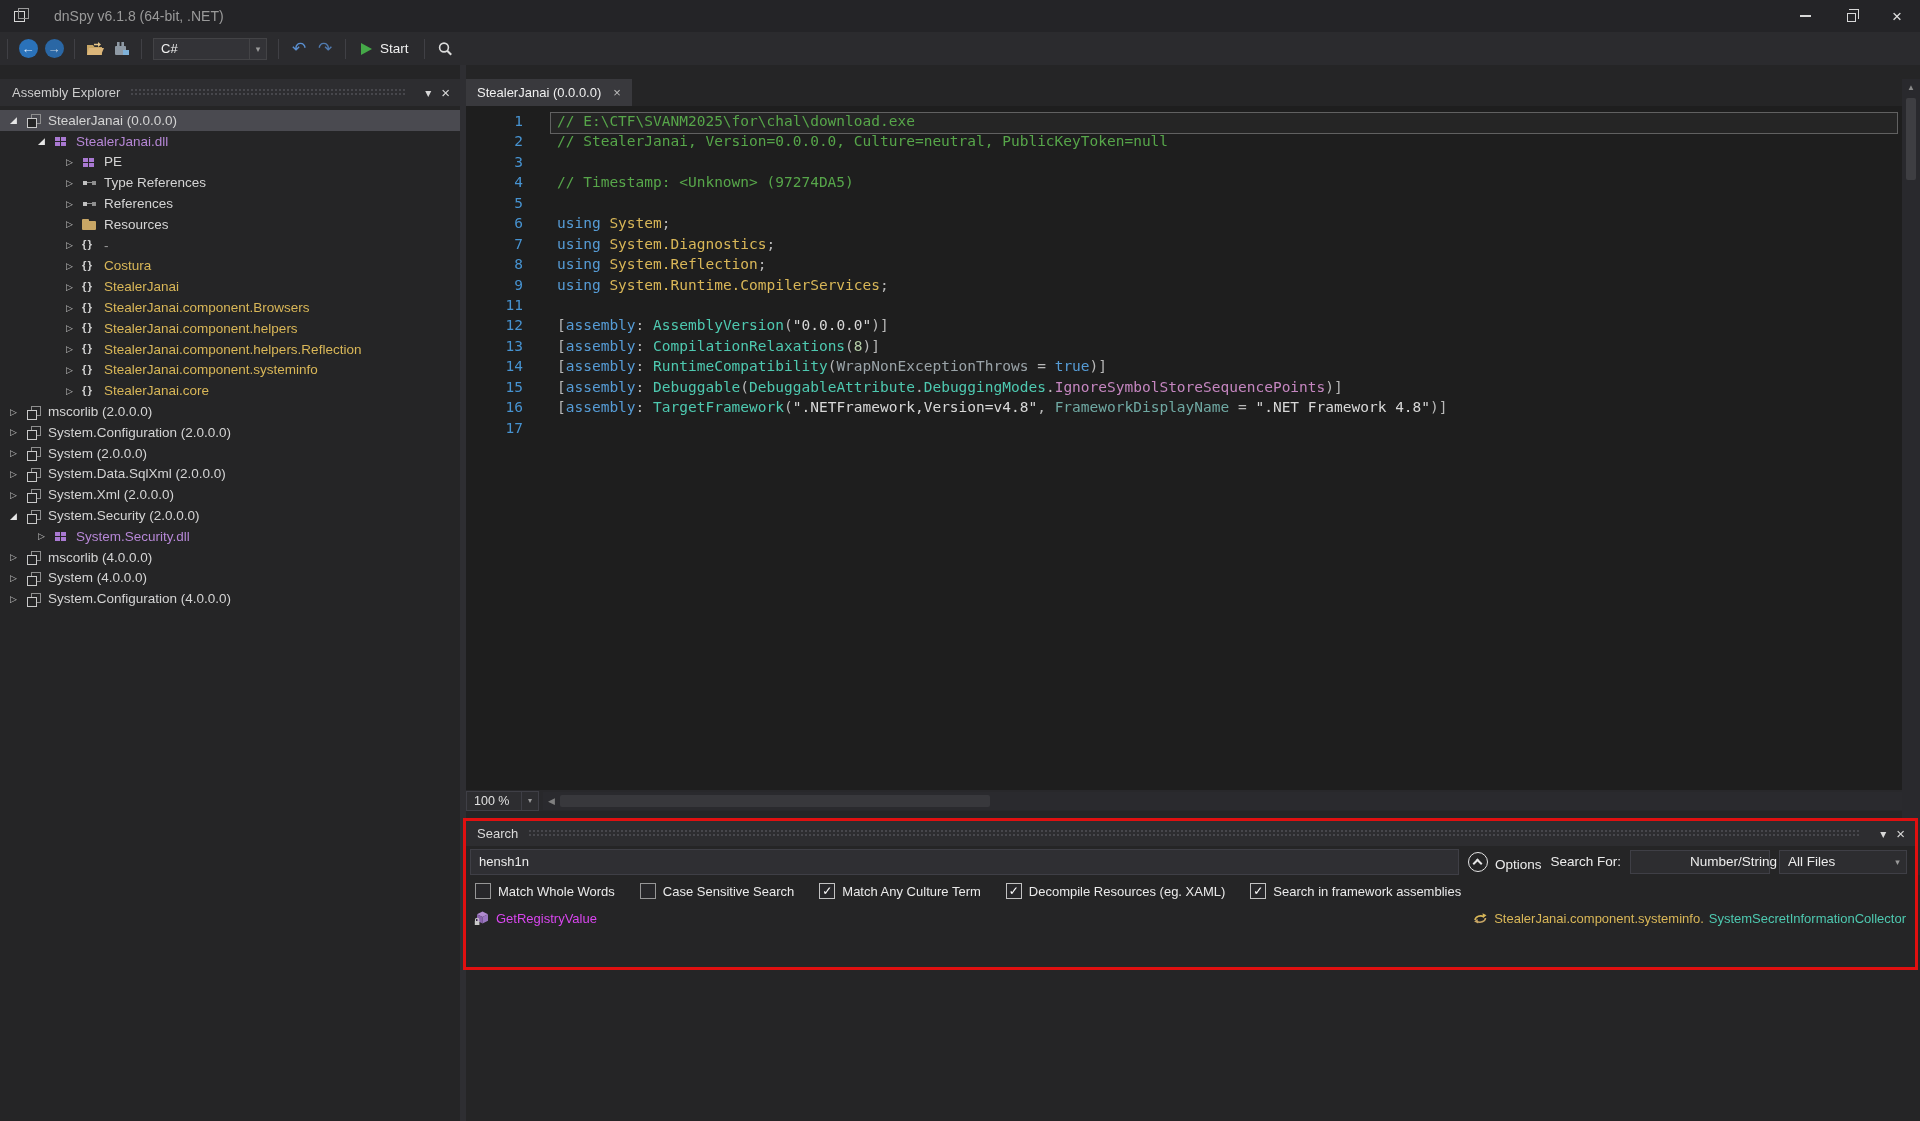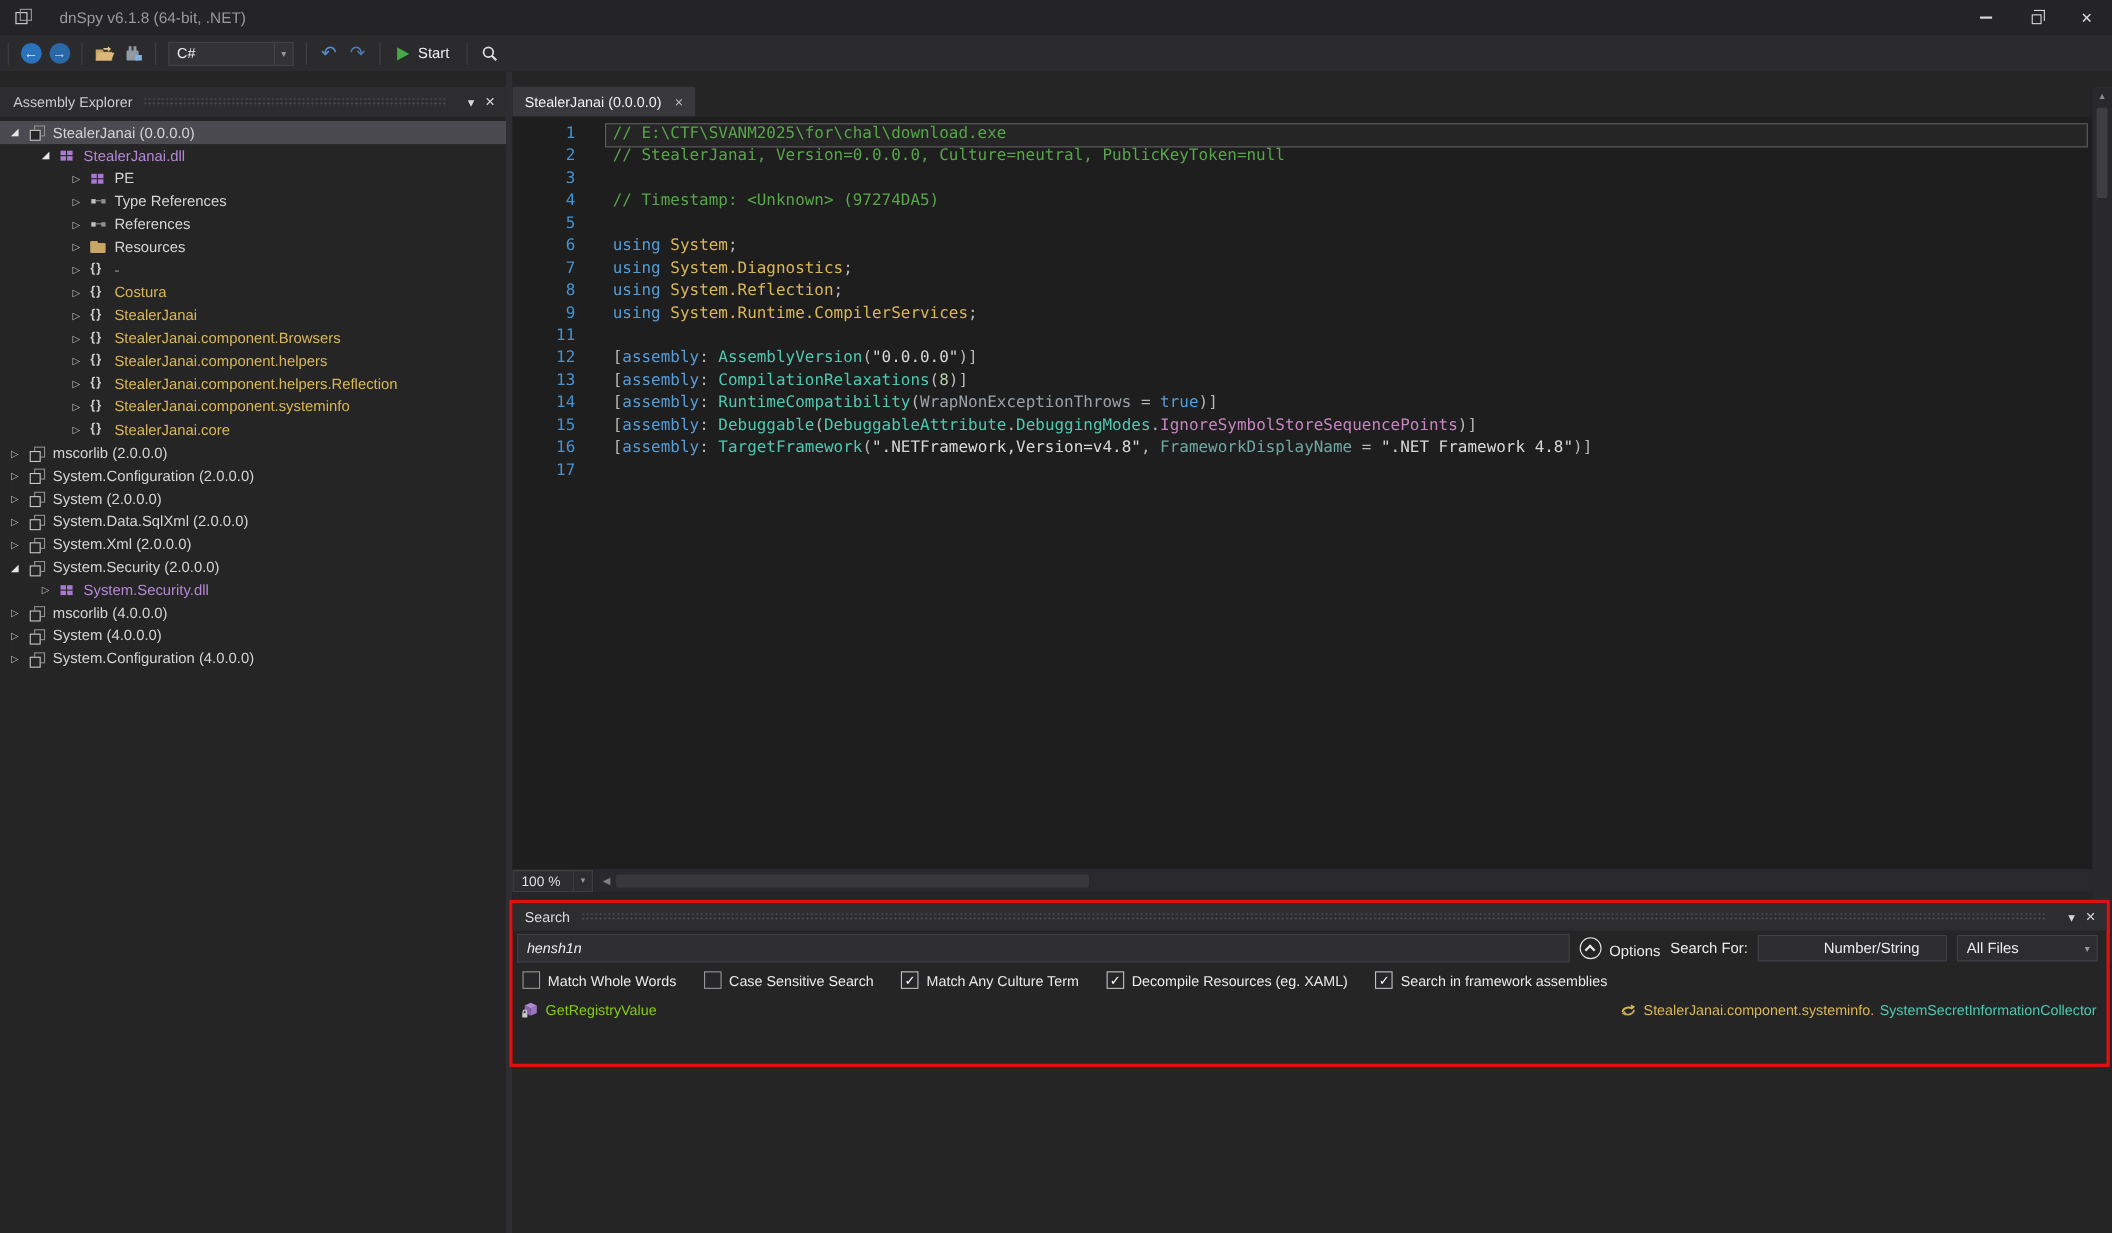--- a/index.html
+++ b/index.html
@@ -100,42 +100,42 @@
   .hthumb { width:430px; height:12px; background:#38383c; border-radius:2px; }
 
   
   .gap-strip { height:7px; background:#252526; }
   .search-panel { position:relative; margin-left:-3px; margin-right:2px; height:152px;
     border:3px solid #e01010; background:#252526; display:flex; flex-direction:column; }
   .search-title { height:25px; background:#2d2d30; display:flex; align-items:center;
     padding:0 10px 0 11px; color:#dadada; font-size:13px; }
   .search-row2 { height:31px; display:flex; align-items:center; padding:0 8px 0 4px; gap:9px; }
   .search-input { flex:1; height:24px; background:#2f2f33; border:1px solid #3f3f46; color:#ececec;
-    font-size:13px; padding:12px 8px; font-family:"Liberation Sans", sans-serif; outline:none;font-style:italic; }
+    font-size:13px; padding:12px 8px; font-family:"Liberation Sans", sans-serif; outline:none; }
   .options-btn { display:flex; align-items:flex-end; gap:7px; color:#ececec; font-size:13.5px; }
   .circle-chevron { width:20px; height:20px; border-radius:50%; border:1.6px solid #e6e6e6;
     display:flex; align-items:center; justify-content:center; }
   .chev-up { width:7px; height:7px; border-left:2px solid #e6e6e6; border-top:2px solid #e6e6e6;
     transform:rotate(45deg); margin-top:3px; }
   .searchfor-label { color:#ececec; font-size:13.5px; }
   .dropdown { height:24px; background:#2d2d30; border:1px solid #3f3f46; display:flex; align-items:center; }
-  .dd-type { width:172px;gap:44px; } .dd-files { width:128px; }
+  .dd-type { width:140px;gap:44px; } .dd-files { width:128px; }
   .dd-icon { margin:0 6px 0 7px; }
   .dd-val { flex:1; color:#ececec; font-size:13.5px; padding-left:2px; }
   .dd-arrow { width:17px; height:100%; display:flex; align-items:center; justify-content:center;
     color:#9a9a9a; font-size:9px; }
   .search-row3 { height:28px; display:flex; align-items:center; gap:25px; padding-left:9px; }
   .cb-group { display:flex; align-items:center; gap:7px; }
   .checkbox { width:16px; height:16px; background:#27272a; border:1px solid #969696;
     display:flex; align-items:center; justify-content:center; color:#ffffff; font-size:12px; line-height:1; }
   .checkbox.checked { border-color:#c2c2c2; }
   .cb-label { color:#eaeaea; font-size:13px; }
   .search-row4 { height:26px; display:flex; align-items:center; padding:0 9px 0 8px; font-size:13px; }
   .result-left { display:flex; align-items:center; gap:5px; }
-  .result-name { color:#84cc16;text-align:center; }
+  .result-name { color:#d946ef;text-align:center; }
   .result-right { margin-left:auto; display:flex; align-items:center; gap:5px; }
   .loc-ns { color:#d9b758; } .loc-type { color:#4ec9b0; }
 </style>
 </head>
 <body>
 
 <div class="titlebar">
   <div class="app-icon">
       <span class="sq1"></span>
       <span class="sq2"></span>

